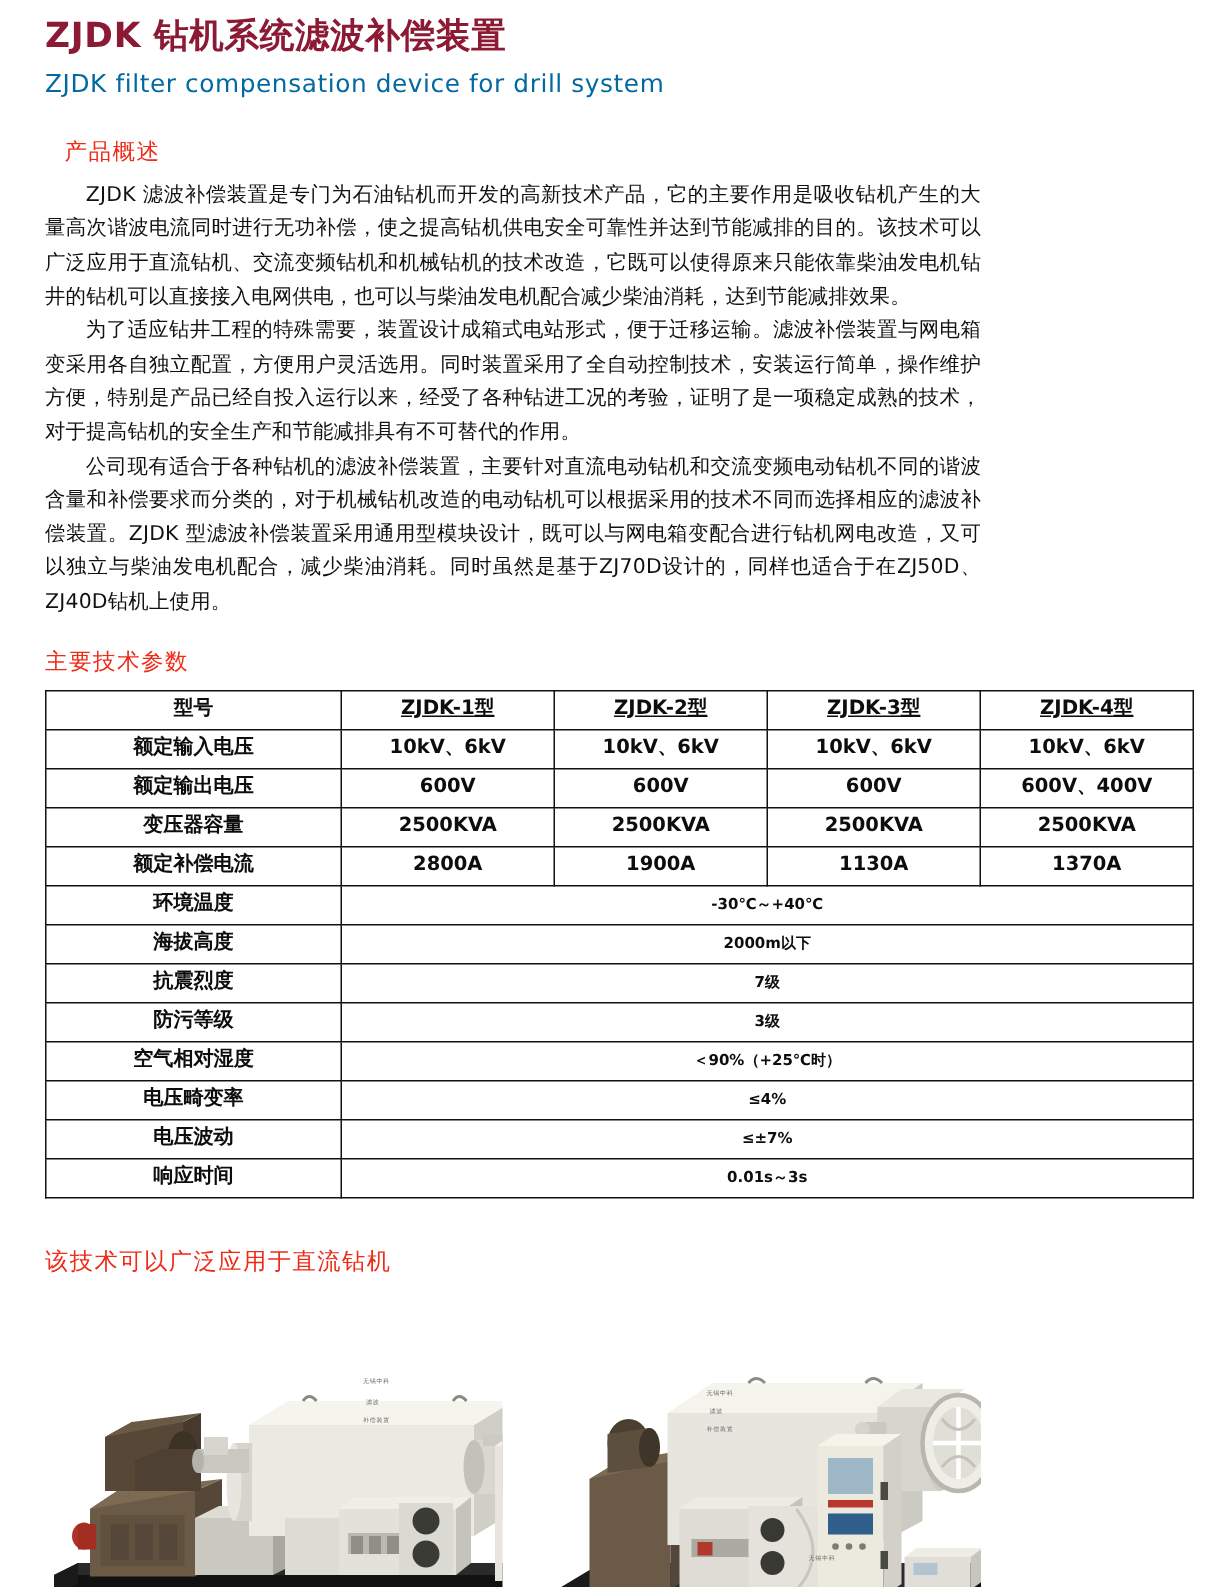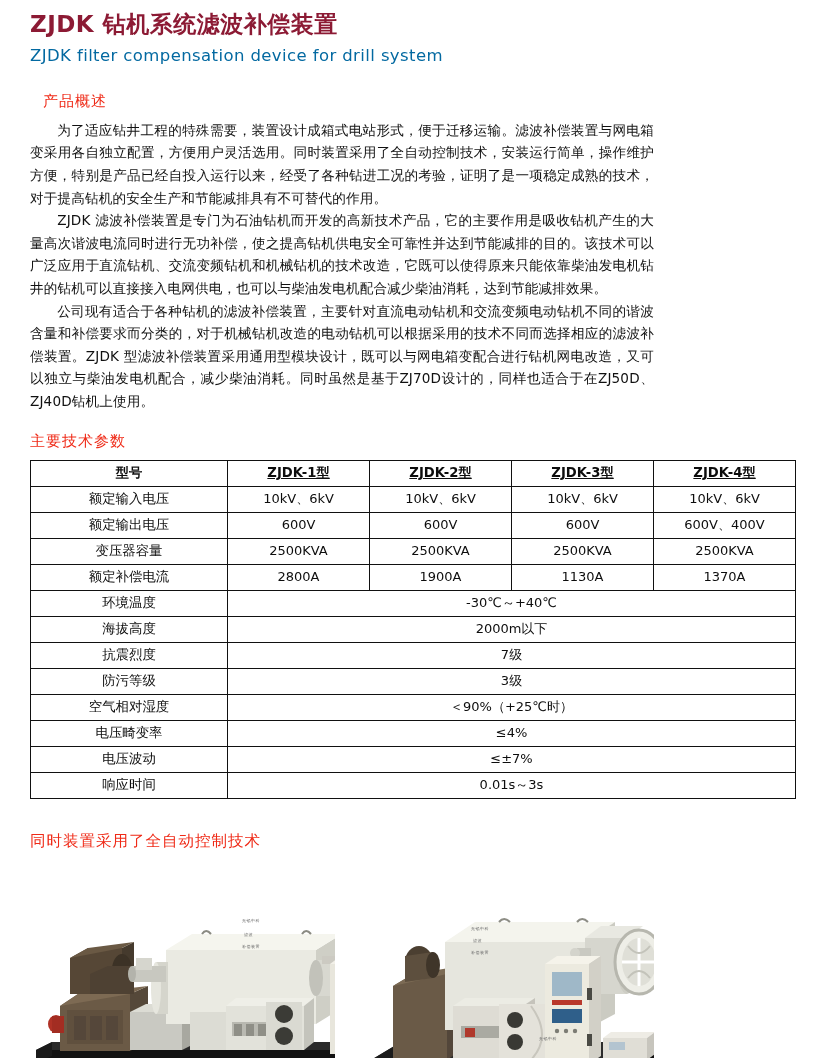--- a/index.html
+++ b/index.html
@@ -75,29 +75,29 @@
     width: 743px;
     table-layout: fixed;
     font-size: 13px;
   }
   .spec-table td, .spec-table th {
     border: 1px solid #111111;
     height: 25px;
     padding: 0 2px;
     text-align: center;
     vertical-align: middle;
-    font-weight: normal;
+    font-weight: bold;
     color: #0d0d0d;
     line-height: 1.1;
   }
   .spec-table .col-label { width: 192px; }
   .spec-table .col-model { width: 137px; text-decoration: underline; }
   .spec-table thead td { font-weight: bold; font-size: 13.2px; }
   .spec-table .row-label { font-size: 13.4px; }
-  .spec-table .merged-val { font-size: 13px; margin-top: 32px; }
+  .spec-table .merged-val { font-size: 10px; margin-top: 32px; }
 
   
   .photo-row {
     margin-top: 14px;
     display: flex;
     gap: 14px;
     justify-content: flex-start;
   }
   .photo {
     position: relative;
@@ -120,22 +120,22 @@
 <body>
 
 <div class="page">
 
   <h1 class="doc-title">ZJDK 钻机系统滤波补偿装置</h1>
   <div class="doc-subtitle">ZJDK filter compensation device for drill system</div>
 
   <div class="section-heading" id="sec-overview-heading">产品概述</div>
 
   <div class="para-block">
+    <p class="para">ZJDK 滤波补偿装置是专门为石油钻机而开发的高新技术产品，它的主要作用是吸收钻机产生的大量高次谐波电流同时进行无功补偿，使之提高钻机供电安全可靠性并达到节能减排的目的。该技术可以广泛应用于直流钻机、交流变频钻机和机械钻机的技术改造，它既可以使得原来只能依靠柴油发电机钻井的钻机可以直接接入电网供电，也可以与柴油发电机配合减少柴油消耗，达到节能减排效果。</p>
     <p class="para">为了适应钻井工程的特殊需要，装置设计成箱式电站形式，便于迁移运输。滤波补偿装置与网电箱变采用各自独立配置，方便用户灵活选用。同时装置采用了全自动控制技术，安装运行简单，操作维护方便，特别是产品已经自投入运行以来，经受了各种钻进工况的考验，证明了是一项稳定成熟的技术，对于提高钻机的安全生产和节能减排具有不可替代的作用。</p>
-    <p class="para">ZJDK 滤波补偿装置是专门为石油钻机而开发的高新技术产品，它的主要作用是吸收钻机产生的大量高次谐波电流同时进行无功补偿，使之提高钻机供电安全可靠性并达到节能减排的目的。该技术可以广泛应用于直流钻机、交流变频钻机和机械钻机的技术改造，它既可以使得原来只能依靠柴油发电机钻井的钻机可以直接接入电网供电，也可以与柴油发电机配合减少柴油消耗，达到节能减排效果。</p>
     <p class="para">公司现有适合于各种钻机的滤波补偿装置，主要针对直流电动钻机和交流变频电动钻机不同的谐波含量和补偿要求而分类的，对于机械钻机改造的电动钻机可以根据采用的技术不同而选择相应的滤波补偿装置。ZJDK 型滤波补偿装置采用通用型模块设计，既可以与网电箱变配合进行钻机网电改造，又可以独立与柴油发电机配合，减少柴油消耗。同时虽然是基于ZJ70D设计的，同样也适合于在ZJ50D、ZJ40D钻机上使用。</p>
   </div>
 
   <div class="section-heading" id="sec-params-heading">主要技术参数</div>
 
   <table class="spec-table">
     <thead>
       <tr>
         <td class="col-label">型号</td>
         <td class="col-model">ZJDK-1型</td>
@@ -202,21 +202,21 @@
         <td class="row-label">电压波动</td>
         <td class="merged-val" colspan="4">≤±7%</td>
       </tr>
       <tr>
         <td class="row-label">响应时间</td>
         <td class="merged-val" colspan="4">0.01s～3s</td>
       </tr>
     </tbody>
   </table>
 
-  <div class="section-heading" id="sec-photos-heading">同时装置采用了全自动控制技术</div>
+  <div class="section-heading" id="sec-photos-heading">该技术可以广泛应用于直流钻机</div>
 
   <div class="photo-row">
 
     <div class="photo">
       <svg width="372" height="232" viewBox="0 0 372 232" xmlns="http://www.w3.org/2000/svg">
         <rect x="0" y="0" width="372" height="232" fill="#ffffff"></rect>
 
         <polygon points="6,196 330,196 345,188 345,176 330,184 6,184" fill="#121212"></polygon>
         <polygon points="6,184 330,184 345,176 22,176" fill="#2a2a2a"></polygon>
         <polygon points="6,184 6,196 22,190 22,176" fill="#1a1a1a"></polygon>

